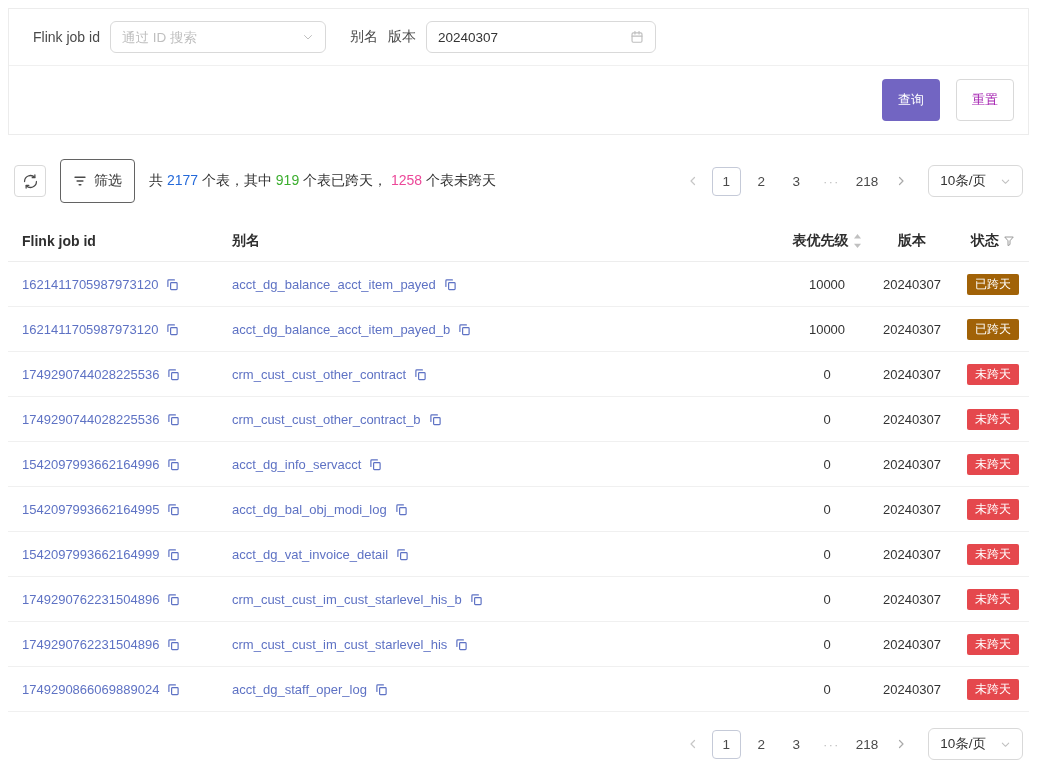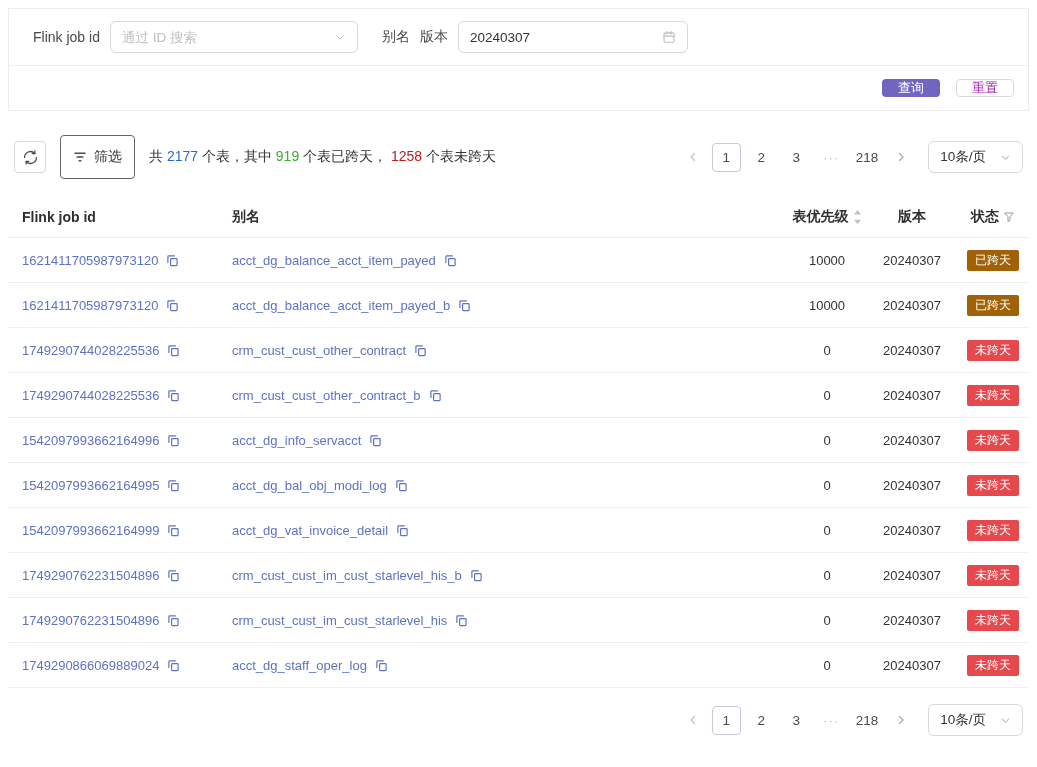--- a/index.html
+++ b/index.html
@@ -14,40 +14,40 @@
   
   .filter-card { border:1px solid #ececec; background:#fff; }
   .card-title { padding:10px 24px; font-size:13px; color:#333; border-bottom:1px solid #f0f0f0; }
   .filter-row { display:flex; align-items:center; padding:12px 24px; border-bottom:1px solid #f0f0f0; }
   .f-label { margin-right:10px; color:#4a4a4a; white-space:nowrap; font-size:14px; }
   .control { display:flex; align-items:center; height:32px; border:1px solid #d9d9d9; border-radius:6px;
              padding:0 11px; background:#fff; }
   .control input { border:none; outline:none; flex:1; font:inherit; font-size:13.5px; color:#333;
                    background:transparent; padding:0; min-width:0; }
   .control input::placeholder { color:#bfbfbf; }
-  .ctl-select { width:248px; margin-right:24px; }
+  .ctl-select { width:216px; margin-right:24px; }
   .ctl-date   { width:230px; }
   .ctl-icon { display:flex; align-items:center; margin-left:8px; flex:none; }
   .btn-row { display:flex; justify-content:flex-end; gap:16px; padding:13px 14px; }
-  .btn { height:18px; padding:0 15px; border-radius:4px; font-size:13px; display:inline-flex;
+  .btn { height:42px; padding:0 15px; border-radius:4px; font-size:13px; display:inline-flex;
          align-items:center; justify-content:center; cursor:pointer; border:1px solid transparent; }
   .btn-primary { background:#7265c2; color:#fff; }
   .btn-default { background:#fff; border-color:#d9d9d9; color:#a21caf; }
 
   
   .toolbar { display:flex; align-items:center; margin-top:24px; padding:0 6px; }
   .icon-btn { width:32px; height:32px; border:1px solid #d9d9d9; border-radius:4px; background:#fff;
               display:flex; align-items:center; justify-content:center; color:#4a4a4a; cursor:pointer;
               margin-right:14px; flex:none; }
   .filter-btn { height:44px; border:1px solid #636363; border-radius:4px; background:#fff; color:#333;
                 display:flex; align-items:center; gap:7px; padding:0 12px; cursor:pointer; font-size:14px; flex:none; }
   .summary { margin-left:14px; font-size:14px; color:#333; white-space:nowrap; }
   .num-blue  { color:#2469d9; }
   .num-green { color:#3cae2f; }
-  .num-red   { color:#b91c1c; }
+  .num-red   { color:#ec4899; }
 
   
   .pagination { margin-left:auto; display:flex; align-items:center; gap:6px; }
   .chev { width:26px; height:28px; display:flex; align-items:center; justify-content:center;
           color:#c6c6c6; cursor:pointer; }
   .chev.next { color:#a9a9a9; }
   .pg-item { min-width:29px; height:29px; line-height:29px; text-align:center; border-radius:4px;
              color:#4a4a4a; cursor:pointer; font-size:13.5px; padding:0 4px; }
   .pg-item.active { border:1px solid #c5cad8; line-height:27px; }
   .pg-item.ellipsis { color:#c2c2c2; letter-spacing:1px; }

